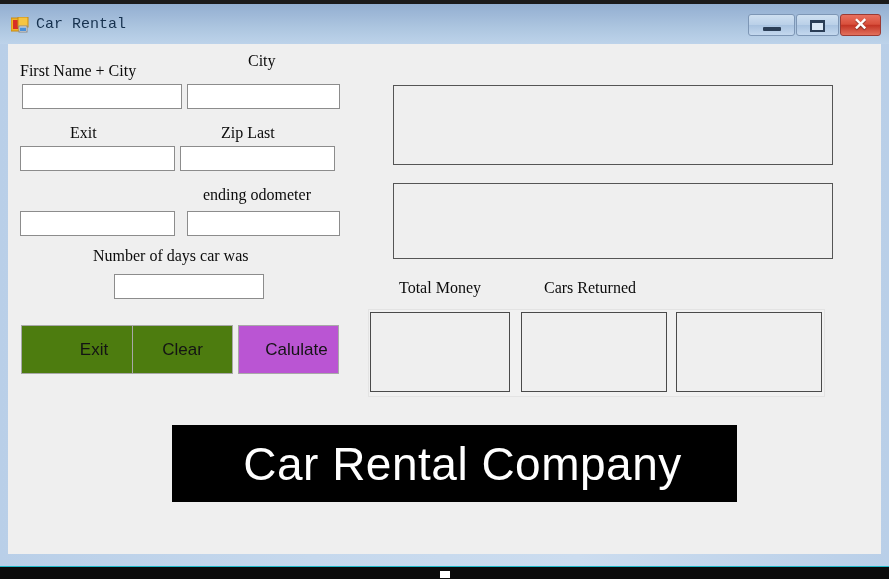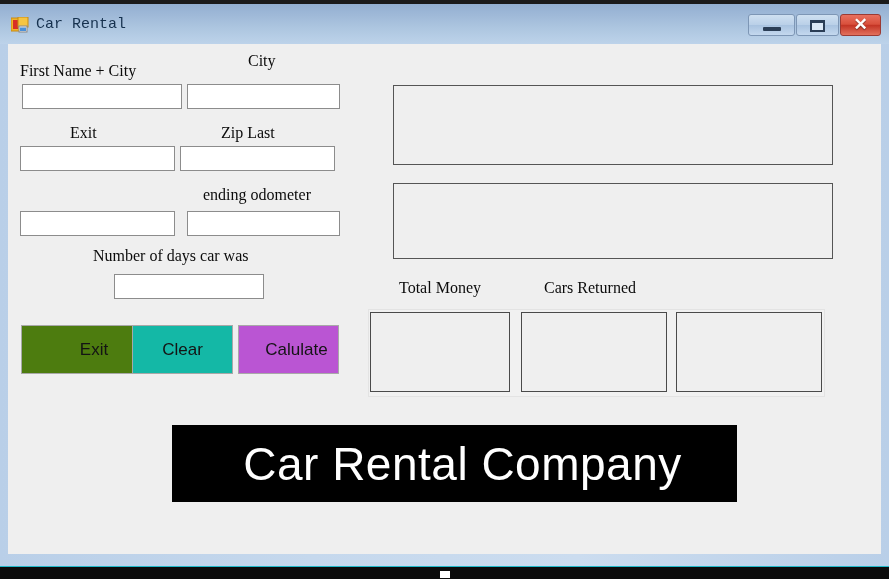--- a/index.html
+++ b/index.html
@@ -272,21 +272,21 @@
 
       <span class="lbl" style="left:195px; top:142px;">ending odometer</span>
       <input class="tb" style="left: 179px; top: 167px; width: 153px; height: 25px;" placeholder="">
 
       <span class="lbl" style="left:85px; top:203px;">Number of days car was</span>
       <input class="tb" style="left: 106px; top: 230px; width: 150px; height: 25px;" placeholder="">
 
       <div class="btn" style="left:13px; top:281px; width:114px; height:49px; background:#4d7c0f;padding-left:32px;">
         <span>Exit</span>
       </div>
-      <div class="btn" style="left:124px; top:281px; width:101px; height:49px; background:#14b8a6;">
+      <div class="btn" style="left:124px; top:281px; width:101px; height:49px; background:#4d7c0f;">
         <span>Clear</span>
       </div>
       <div class="btn" style="left:230px; top:281px; width:101px; height:49px; background:#ba55d3;padding-left:16px;">
         <span>Calulate</span>
       </div>
 
       <div class="panel" style="left:385px; top:41px; width:440px; height:80px;">
         <span></span>
       </div>
       <div class="panel" style="left:385px; top:139px; width:440px; height:76px;">

